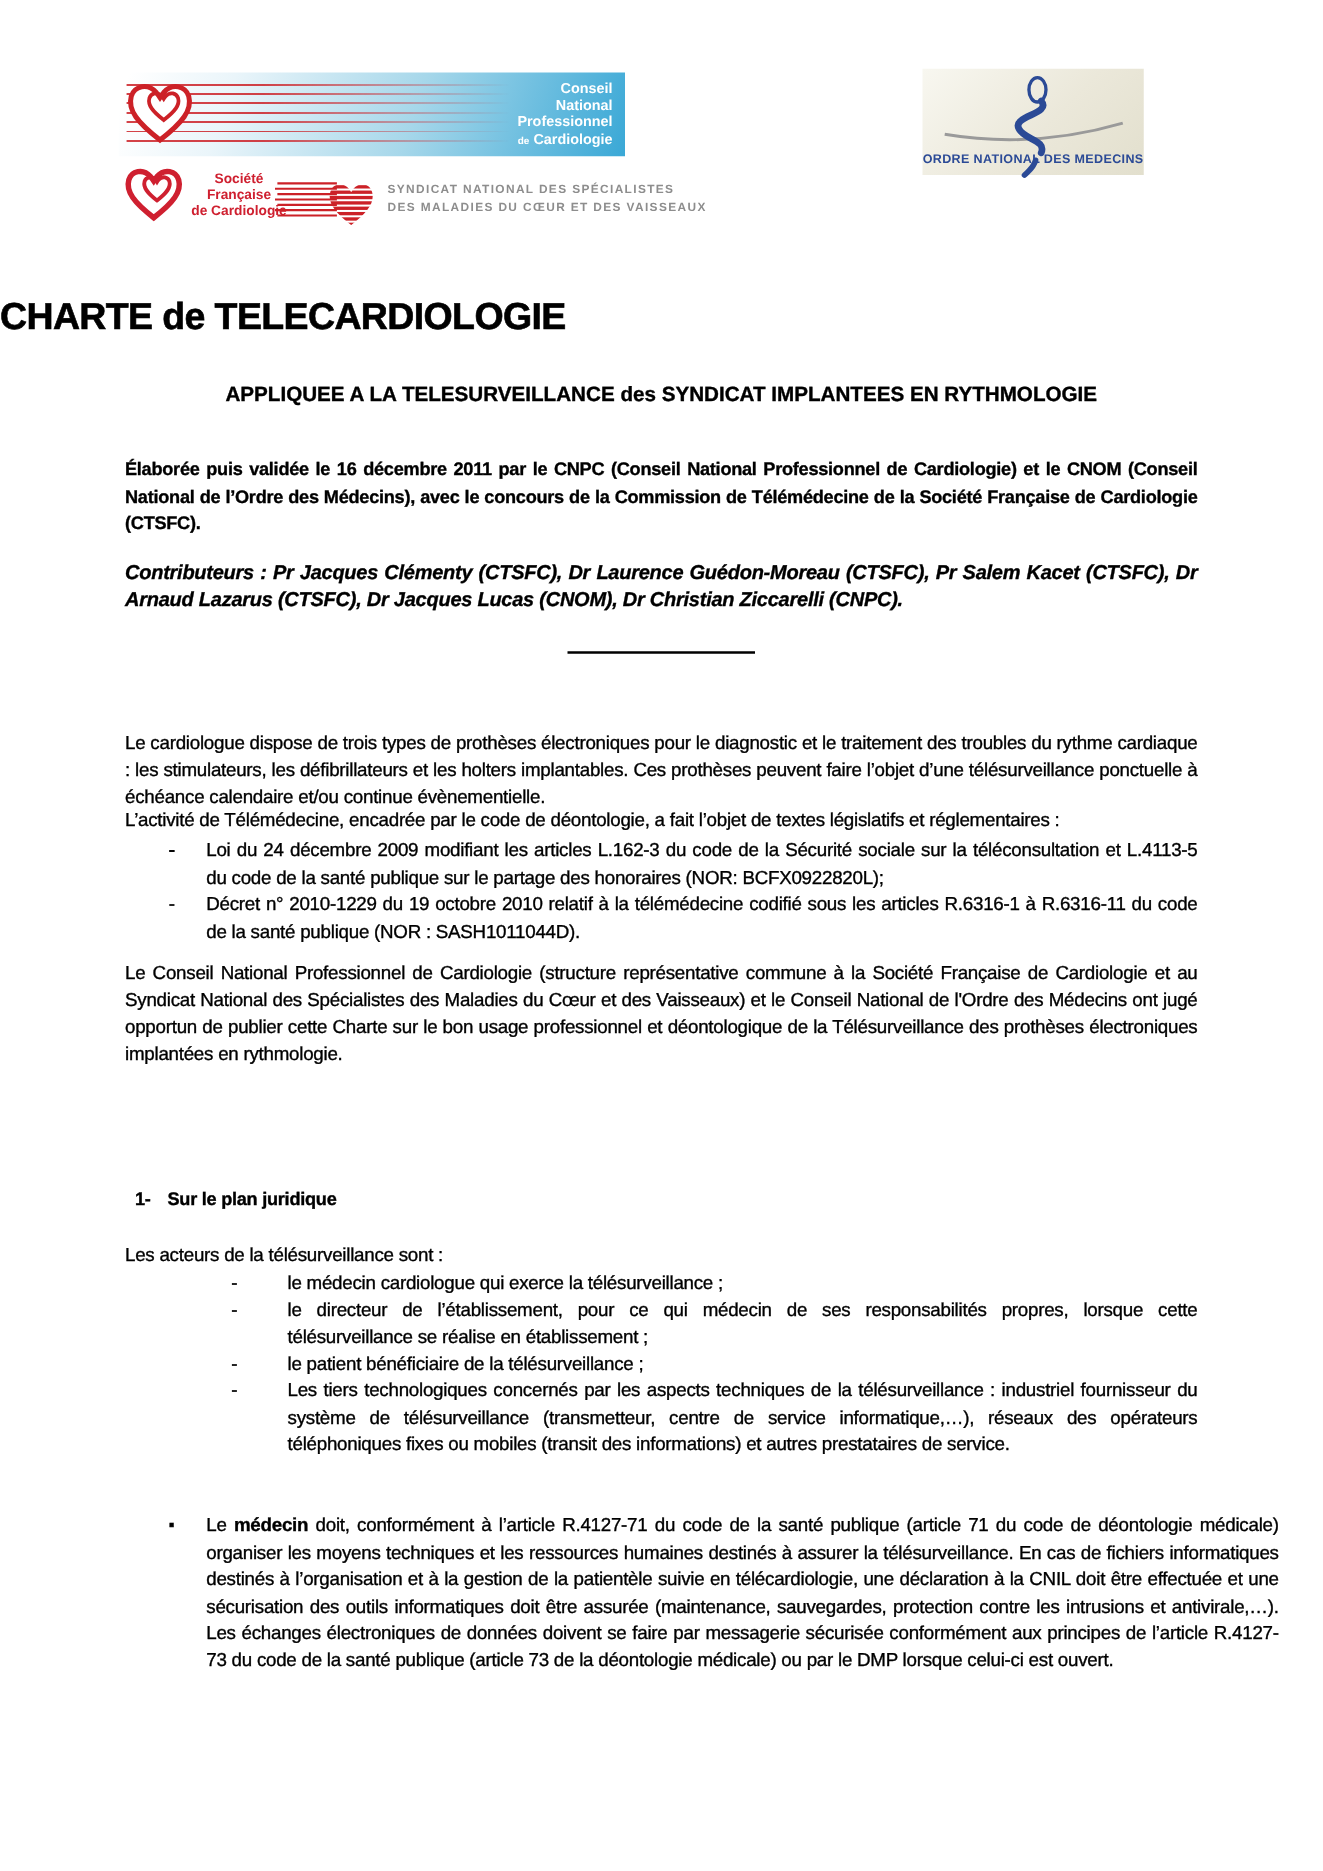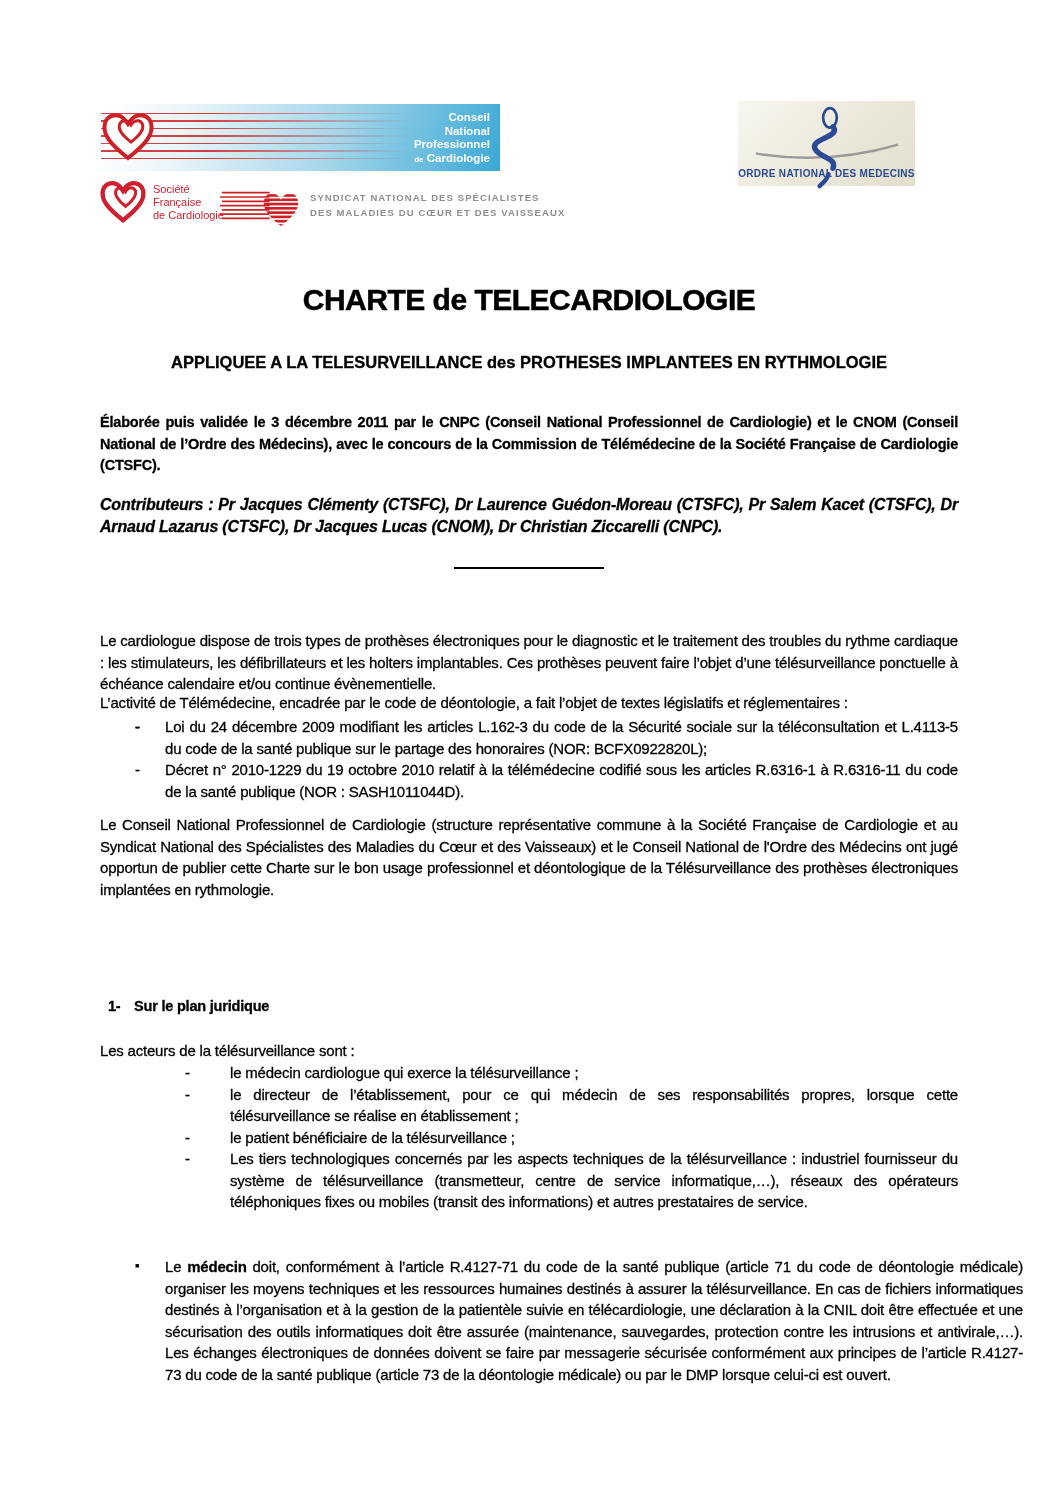--- a/index.html
+++ b/index.html
@@ -1,46 +1,46 @@
 <!DOCTYPE html>
 <html><head>
 <meta charset="utf-8">
 <style>
   html,body{margin:0;padding:0;background:#fff;}
   .page{position:relative;width:1058px;height:1497px;background:#fff;overflow:hidden;
         font-family:"Liberation Sans",sans-serif;color:#000;}
-  .abs{position:absolute;margin-top:46px;}
+  .abs{position:absolute;}
 
   
   .cnpc-banner{left:95px;top:58px;width:405px;height:67px;
     background:linear-gradient(108deg,#ffffff 2%,#eaf5fa 22%,#a6d7ea 58%,#3aa8d6 100%);}
   .cnpc-lines{position:absolute;left:6px;right:86px;top:9px;bottom:9px;
     background:repeating-linear-gradient(to bottom,rgba(204,33,39,.85) 0 1.5px,transparent 1.5px 7.5px);
     -webkit-mask-image:linear-gradient(to right,#000 35%,transparent 98%);
     mask-image:linear-gradient(to right,#000 35%,transparent 98%);}
   .cnpc-heart{position:absolute;left:3px;top:3px;}
   .cnpc-text{position:absolute;right:10px;top:7px;text-align:right;color:#fff;
     font-size:11.5px;font-weight:700;line-height:13.5px;}
   .cnpc-text .sm{font-size:8px;}
 
   .sfc{left:97px;top:130px;display:flex;align-items:center;gap:4px;}
-  .sfc-text{color:#cf2030;font-size:11px;font-weight:400;line-height:13px;}
+  .sfc-text{color:#cf2030;font-size:11px;font-weight:700;line-height:13px;text-align:center;}
 
   .syndicat{left:220px;top:138px;display:flex;align-items:flex-start;gap:10px;justify-content:center;}
   .syn-text{color:#8d8d8d;font-size:9.5px;font-weight:700;letter-spacing:1.1px;
     line-height:15px;margin-top:6px;white-space:nowrap;}
 
   .onm{left:738px;top:55px;width:177px;height:85px;
     background:linear-gradient(135deg,#f8f7f0 0%,#ebe8da 55%,#e2dfcd 100%);}
   .onm svg{position:absolute;left:14px;top:2px;}
   .onm-label{position:absolute;bottom:7px;width:100%;text-align:center;color:#2b4a96;
     font-size:10px;font-weight:700;letter-spacing:.3px;}
 
   
-  .title{left:0;top:237px;width:1058px;text-align:center;font-size:30px;font-weight:700;
+  .title{left:0;top:237px;width:1058px;text-align:left;font-size:30px;font-weight:700;
     letter-spacing:-.5px;-webkit-text-stroke:.5px #000;}
   .subtitle{left:0;top:307px;width:1058px;text-align:center;font-size:16.5px;font-weight:700;
     -webkit-text-stroke:.3px #000;}
 
   .doc{left:100px;width:858px;font-size:15px;line-height:21.5px;text-align:justify;
     letter-spacing:-.2px;-webkit-text-stroke:.28px #000;}
   .bold{font-weight:700;}
   .intro{top:366px;font-weight:700;font-size:14.5px;}
   .contrib{top:448px;font-weight:700;font-style:italic;font-size:16px;}
   .rule{left:454px;top:521px;width:150px;border-top:2px solid #000;height:0;}
@@ -130,23 +130,23 @@
     <svg width="150" height="92" viewBox="0 0 100 62">
       <path d="M2,34 Q50,42 98,28" stroke="#9a9a9a" fill="none" stroke-width="1.6"></path>
       <ellipse cx="52" cy="10" rx="4.6" ry="6.6" stroke="#2b4a96" fill="none" stroke-width="1.8"></ellipse>
       <path d="M54,16 C60,23 38,24 42,31 C45,37 57,37 54,44" stroke="#2b4a96" fill="none" stroke-width="3.6" stroke-linecap="round"></path>
       <path d="M51,48 C50,52 47,54 45,56" stroke="#2b4a96" fill="none" stroke-width="3" stroke-linecap="round"></path>
     </svg>
     <div class="onm-label">ORDRE NATIONAL DES MEDECINS</div>
   </div>
 
   <div class="abs title">CHARTE de TELECARDIOLOGIE</div>
-  <div class="abs subtitle">APPLIQUEE A LA TELESURVEILLANCE des PROTHESES IMPLANTEES EN RYTHMOLOGIE</div>
+  <div class="abs subtitle">APPLIQUEE A LA TELESURVEILLANCE des SYNDICAT IMPLANTEES EN RYTHMOLOGIE</div>
 
-  <div class="abs doc intro">Élaborée puis validée le 3 décembre 2011 par le CNPC (Conseil National Professionnel de Cardiologie) et le CNOM (Conseil National de l’Ordre des Médecins), avec le concours de la Commission de Télémédecine de la Société Française de Cardiologie (CTSFC).</div>
+  <div class="abs doc intro">Élaborée puis validée le 16 décembre 2011 par le CNPC (Conseil National Professionnel de Cardiologie) et le CNOM (Conseil National de l’Ordre des Médecins), avec le concours de la Commission de Télémédecine de la Société Française de Cardiologie (CTSFC).</div>
   <div class="abs doc contrib">Contributeurs : Pr Jacques Clémenty (CTSFC), Dr Laurence Guédon-Moreau (CTSFC), Pr Salem Kacet (CTSFC), Dr Arnaud Lazarus (CTSFC), Dr Jacques Lucas (CNOM), Dr Christian Ziccarelli (CNPC).</div>
 
   <div class="abs rule"></div>
 
   <div class="abs doc para1">Le cardiologue dispose de trois types de prothèses électroniques pour le diagnostic et le traitement des troubles du rythme cardiaque : les stimulateurs, les défibrillateurs et les holters implantables. Ces prothèses peuvent faire l’objet d’une télésurveillance ponctuelle à échéance calendaire et/ou continue évènementielle.</div>
   <div class="abs doc para2i">L’activité de Télémédecine, encadrée par le code de déontologie, a fait l’objet de textes législatifs et réglementaires :</div>
 
   <div class="abs doc laws">
     <div class="li">
       <span class="mk">-</span>

